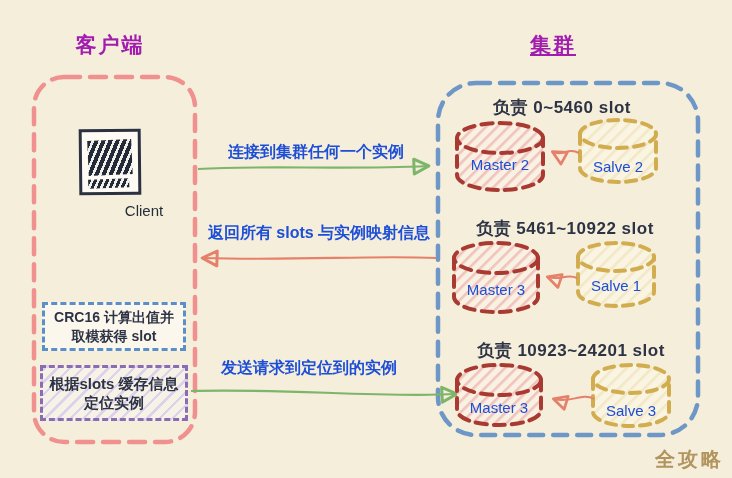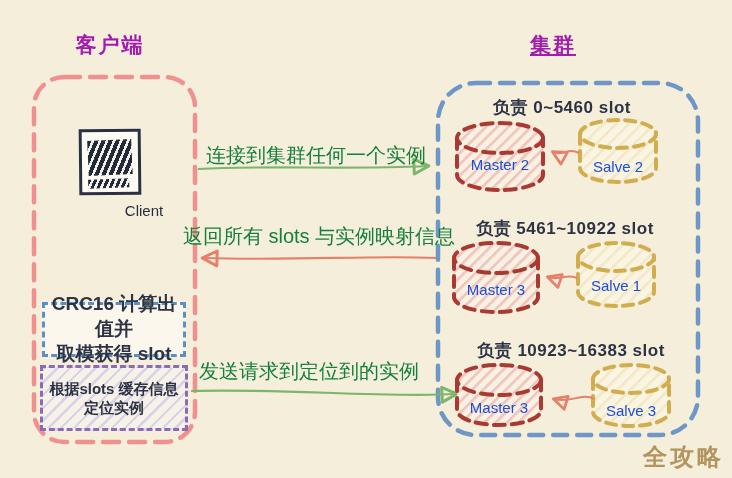--- a/index.html
+++ b/index.html
@@ -6,21 +6,21 @@
   .canvas{
     position:relative;width:732px;height:478px;overflow:hidden;
     background:#f4eeda;
     font-family:"Liberation Sans","DejaVu Sans",sans-serif;
     color:#2d3344;
   }
   .overlay{position:absolute;left:0;top:0;width:732px;height:478px;}
   .abs{position:absolute;}
   .ctr{transform:translateX(-50%);white-space:nowrap;}
   .sec-title{font-size:21px;font-weight:600;color:#a21caf;letter-spacing:2px;}
-  .flow-label{font-size:20px;font-weight:400;color:#15803d;}
+  .flow-label{font-size:16px;font-weight:700;color:#1d4ed8;}
   .range-label{font-size:17px;font-weight:600;color:#2d3344;letter-spacing:0.5px;}
   .cyl-label{font-size:15px;font-weight:500;color:#1d4ed8;}
   .client-icon{
     position:absolute;left:79px;top:129px;width:62px;height:66px;
     background:#fdfbf4;border:3px solid #2b3140;box-sizing:border-box;
     transform:rotate(-0.6deg);
   }
   .scribble-big{
     position:absolute;left:6px;right:6px;top:8px;height:35px;
     background:repeating-linear-gradient(115deg,#242a38 0 4px,#f0f0ea 4px 6.5px);
@@ -31,28 +31,28 @@
     background:repeating-linear-gradient(115deg,#242a38 0 3px,#f0f0ea 3px 5.5px);
     transform:rotate(-1.5deg);
   }
   .client-caption{font-size:15px;color:#272c3a;}
   .step-box{
     position:absolute;box-sizing:border-box;background:#fbf7ec;
     display:flex;flex-direction:column;align-items:center;justify-content:center;
     text-align:center;line-height:1.3;
   }
   .step-gray{left:44px;top:240px;width:139px;height:45px;border:2.5px dashed #585858;font-size:14px;font-weight:500;}
-  .step-blue{left:42px;top:302px;width:144px;height:55px;border:3px dashed #5b8fc7;font-size:19px;font-weight:700;}
+  .step-blue{left:42px;top:302px;width:144px;height:49px;border:3px dashed #5b8fc7;font-size:14px;font-weight:700;}
   .step-purple{
-    left:40px;top:365px;width:148px;height:66px;border:3.5px dashed #8a6cb5;
+    left:40px;top:365px;width:148px;height:56px;border:3.5px dashed #8a6cb5;
     font-size:15px;font-weight:700;
     background:repeating-linear-gradient(135deg,#ddd2ec 0 2.5px,rgba(0,0,0,0) 2.5px 9px),#f7f2e6;
   }
   .watermark{
-    position:absolute;right:8px;bottom:5px;font-size:24px;font-weight:800;
+    position:absolute;right:8px;bottom:5px;font-size:20px;font-weight:800;
     color:#b2945e;letter-spacing:3px;
   }
 </style>
 </head>
 <body>
 
 <div class="canvas">
 
   <svg class="overlay" viewBox="0 0 732 478">
     <defs>
@@ -140,21 +140,21 @@
     <span>根据slots 缓存信息</span>
     <span>定位实例</span>
   </div>
 
   <div class="abs ctr flow-label" style="left:316px;top:142px;">连接到集群任何一个实例</div>
   <div class="abs ctr flow-label" style="left:309px;top:358px;">发送请求到定位到的实例</div>
   <div class="abs ctr flow-label" style="left:319px;top:223px;">返回所有 slots 与实例映射信息</div>
 
   <div class="abs ctr range-label" style="left:562px;top:96px;">负责 0~5460 slot</div>
   <div class="abs ctr range-label" style="left:565px;top:217px;">负责 5461~10922 slot</div>
-  <div class="abs ctr range-label" style="left:571px;top:339px;">负责 10923~16383 slot</div>
+  <div class="abs ctr range-label" style="left:571px;top:339px;">负责 10923~24201 slot</div>
 
   <div class="abs ctr cyl-label" style="left:500px;top:156px;">Master 2</div>
   <div class="abs ctr cyl-label" style="left:618px;top:152px;margin-top:6px;">Salve 2</div>
   <div class="abs ctr cyl-label" style="left:496px;top:281px;">Master 3</div>
   <div class="abs ctr cyl-label" style="left:616px;top:277px;">Salve 1</div>
   <div class="abs ctr cyl-label" style="left:499px;top:399px;">Master 3</div>
   <div class="abs ctr cyl-label" style="left:631px;top:402px;">Salve 3</div>
 
   <div class="watermark">全攻略</div>
 

